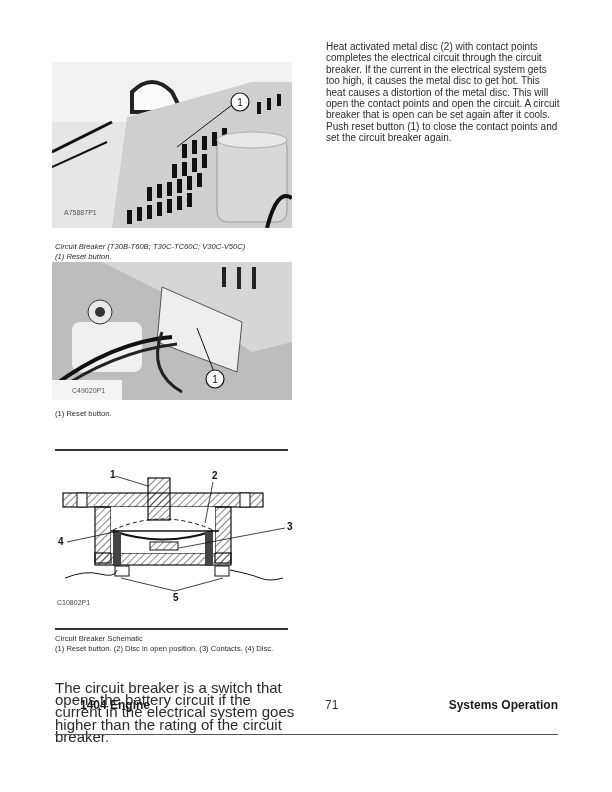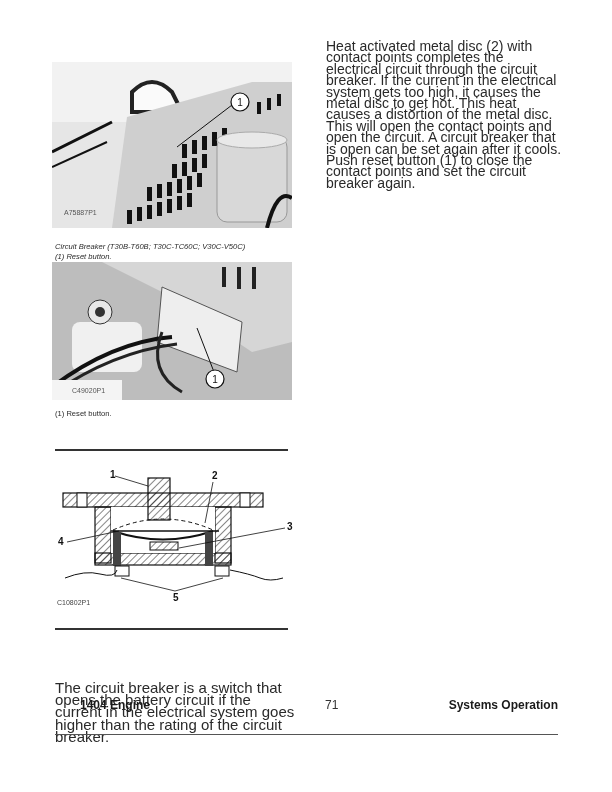--- a/index.html
+++ b/index.html
@@ -1,20 +1,20 @@
 <!DOCTYPE html>
 <html><head>
   <meta charset="utf-8">
   <style>
     html, body { margin: 0; padding: 0; background: #ffffff; }
     body { width: 612px; height: 792px; position: relative; overflow: hidden;
       font-family: "Liberation Sans", sans-serif; color: #1a1a1a; }
     .abs { position: absolute; }
     .title { left: 55px; top: 40px; font-size: 14.5px; font-weight: bold; letter-spacing: -0.2px; margin-top: 24px; }
-    .right-col { left: 326px; top: 41px; width: 236px; font-size: 14px; line-height: 11.4px; color: #2a2a2a; }
+    .right-col { left: 326px; top: 41px; width: 236px; font-size: 10px; line-height: 11.4px; color: #2a2a2a; }
     .photo { background: #d9d9d9; overflow: hidden; }
     .photo1 { left: 52px; top: 62px; width: 240px; height: 166px; }
     .photo2 { left: 52px; top: 262px; width: 240px; height: 138px; }
     .caption { left: 55px; width: 240px; font-size: 7.6px; line-height: 9.8px; color: #2a2a2a; }
     .cap1 { top: 242px; font-style: italic; }
     .cap2 { top: 409px; }
     .rule { left: 55px; width: 233px; height: 1.5px; background: #333; }
     .rule1 { top: 449px; }
     .rule2 { top: 628px; }
     .schem { left: 55px; top: 466px; width: 240px; height: 140px; }
@@ -158,20 +158,22 @@
     <text x="232" y="64" font-size="10" font-weight="bold" fill="#111">3</text>
     <text x="3" y="79" font-size="10" font-weight="bold" fill="#111">4</text>
     <text x="118" y="135" font-size="10" font-weight="bold" fill="#111">5</text>
   </svg>
 </div>
 <div class="abs figid" style="left:57px; top:599px;">C10802P1</div>
 
 <div class="abs rule rule2"></div>
 
 <div class="abs caption cap3">
+  <div>Circuit Breaker Schematic</div>
+  <div>(1) Reset button. (2) Disc in open position. (3) Contacts. (4) Disc.</div>
 </div>
 
 <div class="abs body-text">The circuit breaker is a switch that opens the battery circuit if the current in the electrical system goes higher than the rating of the circuit breaker.</div>
 
 <div class="abs footer-rule"></div>
 <div class="abs footer f-left">1404 Engine</div>
 <div class="abs footer f-center">71</div>
 <div class="abs footer f-right">Systems Operation</div>
 
 </body></html>

